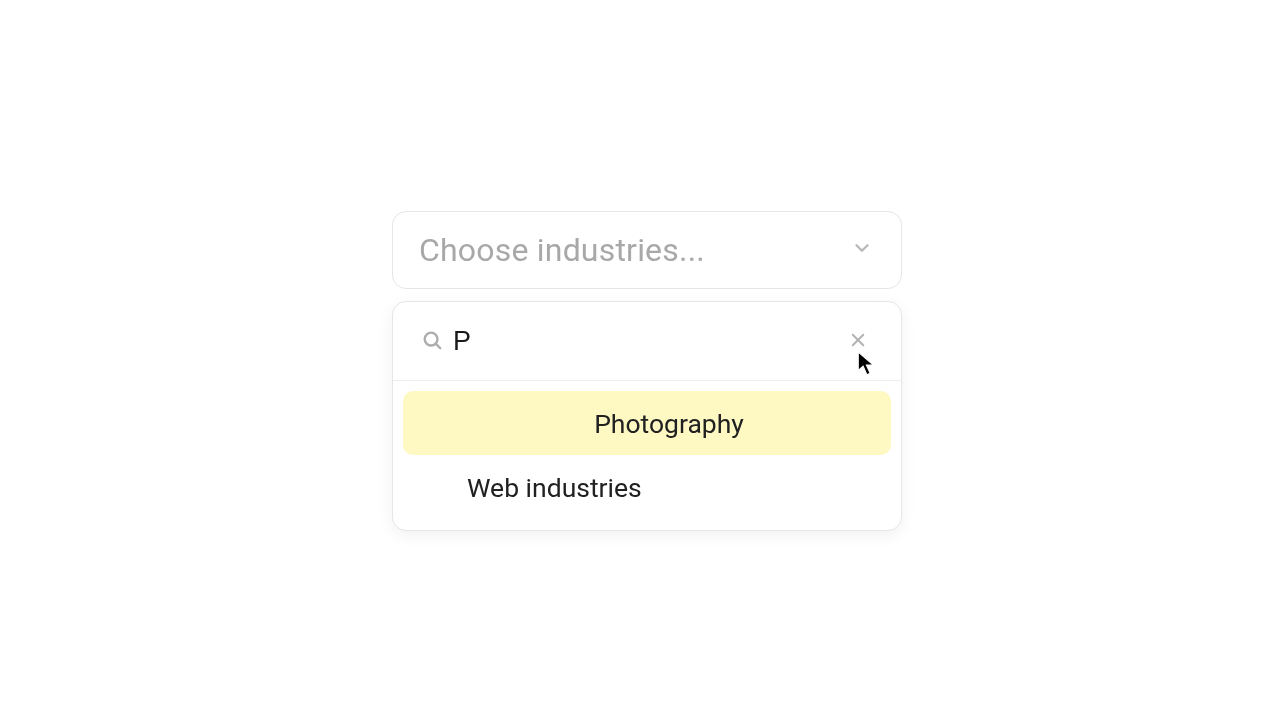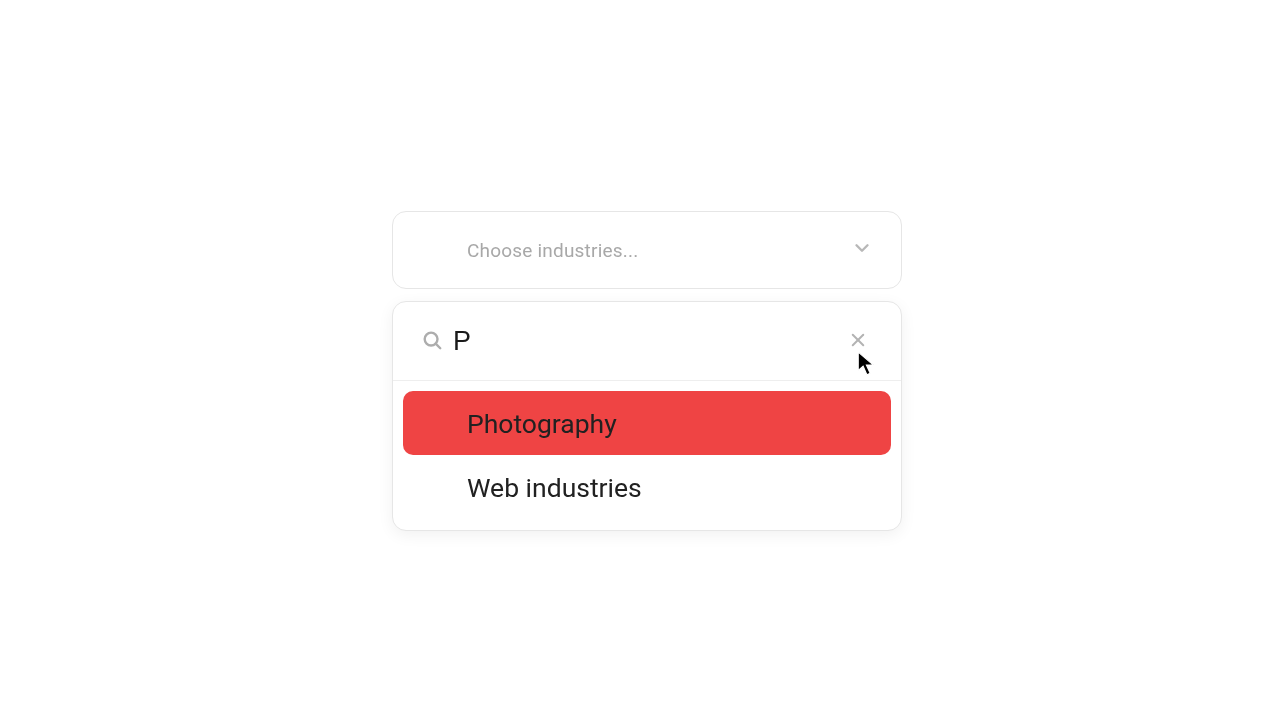--- a/index.html
+++ b/index.html
@@ -14,24 +14,23 @@
     height: 78px;
     border: 1.5px solid #e6e6e6;
     border-radius: 14px;
     display: flex;
     align-items: center;
     justify-content: space-between;
     padding: 0 28px 0 26px;
     background: #fff;
   }
   .multiselect-placeholder {
-    font-size: 19px;
+    font-size: 32px;
     color: #a8a8a8;
     letter-spacing: 0.2px;
-    margin-left: 48px;
   }
   .chevron-down-svg { width: 22px; height: 22px; stroke: #b8b8b8; stroke-width: 2.6; fill: none; stroke-linecap: round; stroke-linejoin: round; }
 
   .dropdown-panel {
     position: absolute;
     left: 392px;
     top: 301px;
     width: 510px;
     height: 230px;
     border: 1.5px solid #e6e6e6;
@@ -67,21 +66,21 @@
   .option-item {
     height: 64px;
     display: flex;
     align-items: center;
     padding: 0 20px 0 64px;
     border-radius: 10px;
     font-size: 26.5px;
     color: #212121;
     cursor: pointer;
   }
-  .option-item.focused { background: #ef4444; }
+  .option-item.focused { background: #fef9c3; justify-content: center; }
 
   .cursor {
     position: absolute;
     left: 857px;
     top: 351px;
     width: 22px;
     height: 26px;
     pointer-events: none;
   }
 </style>

